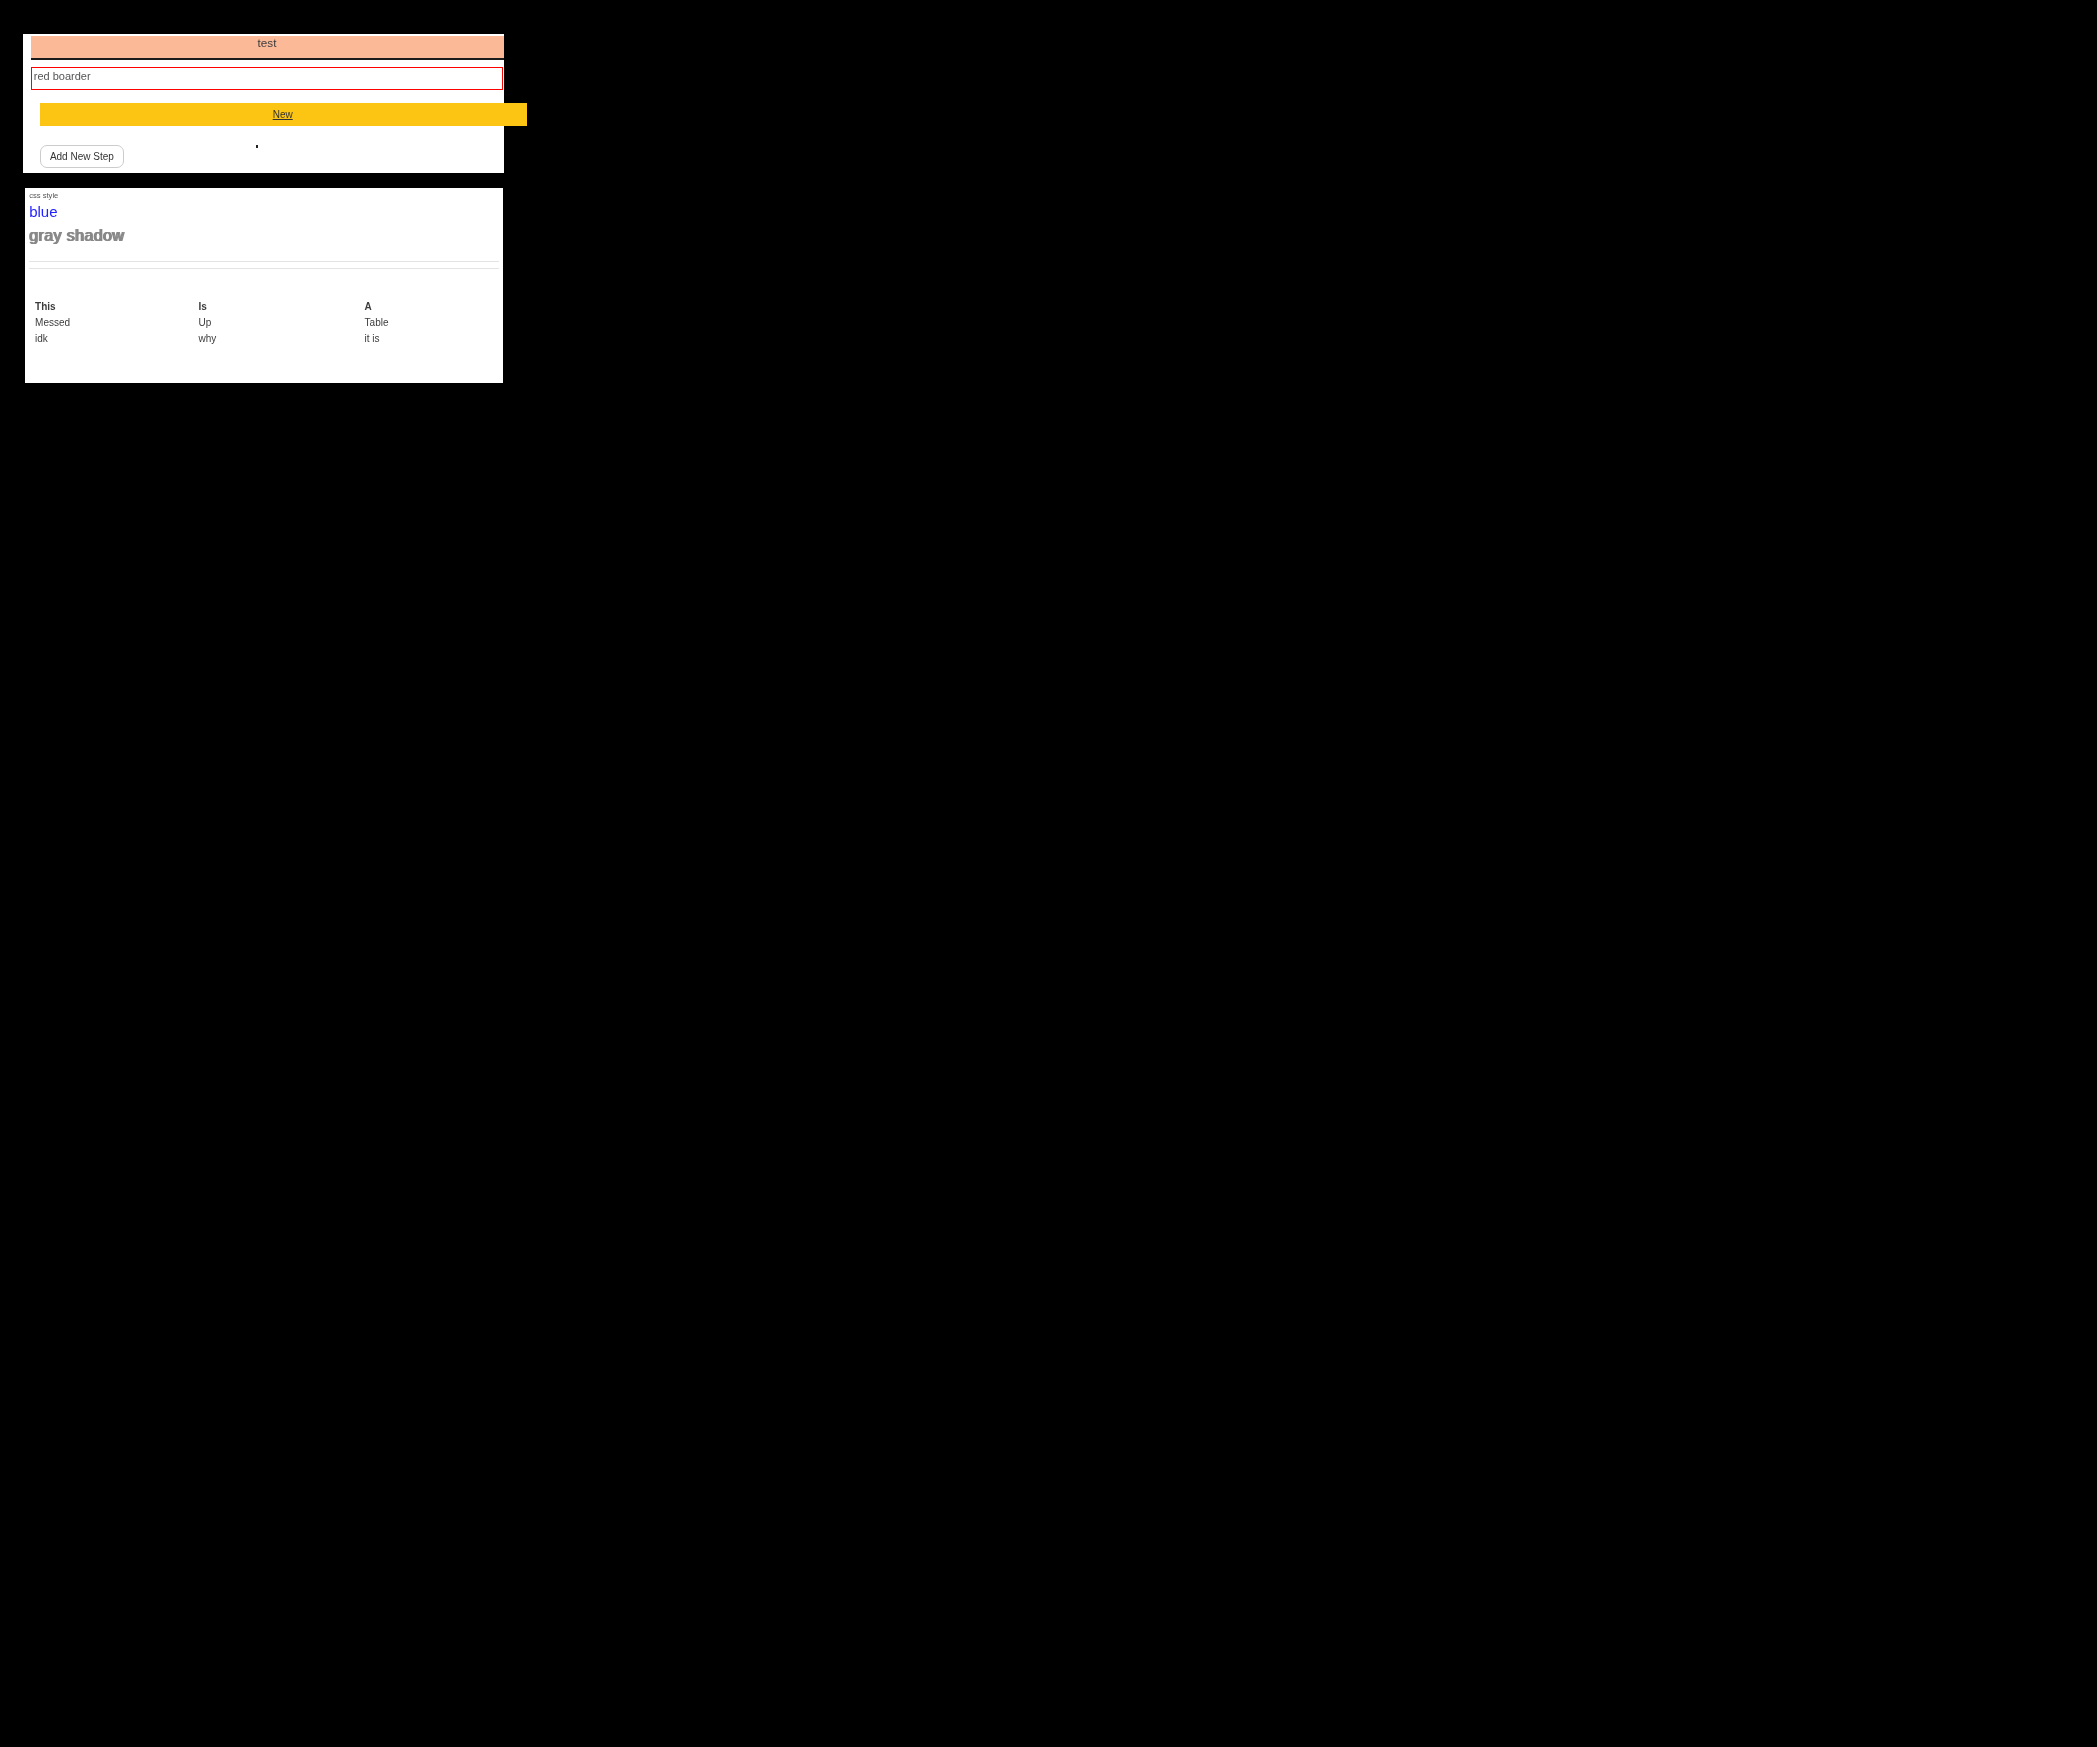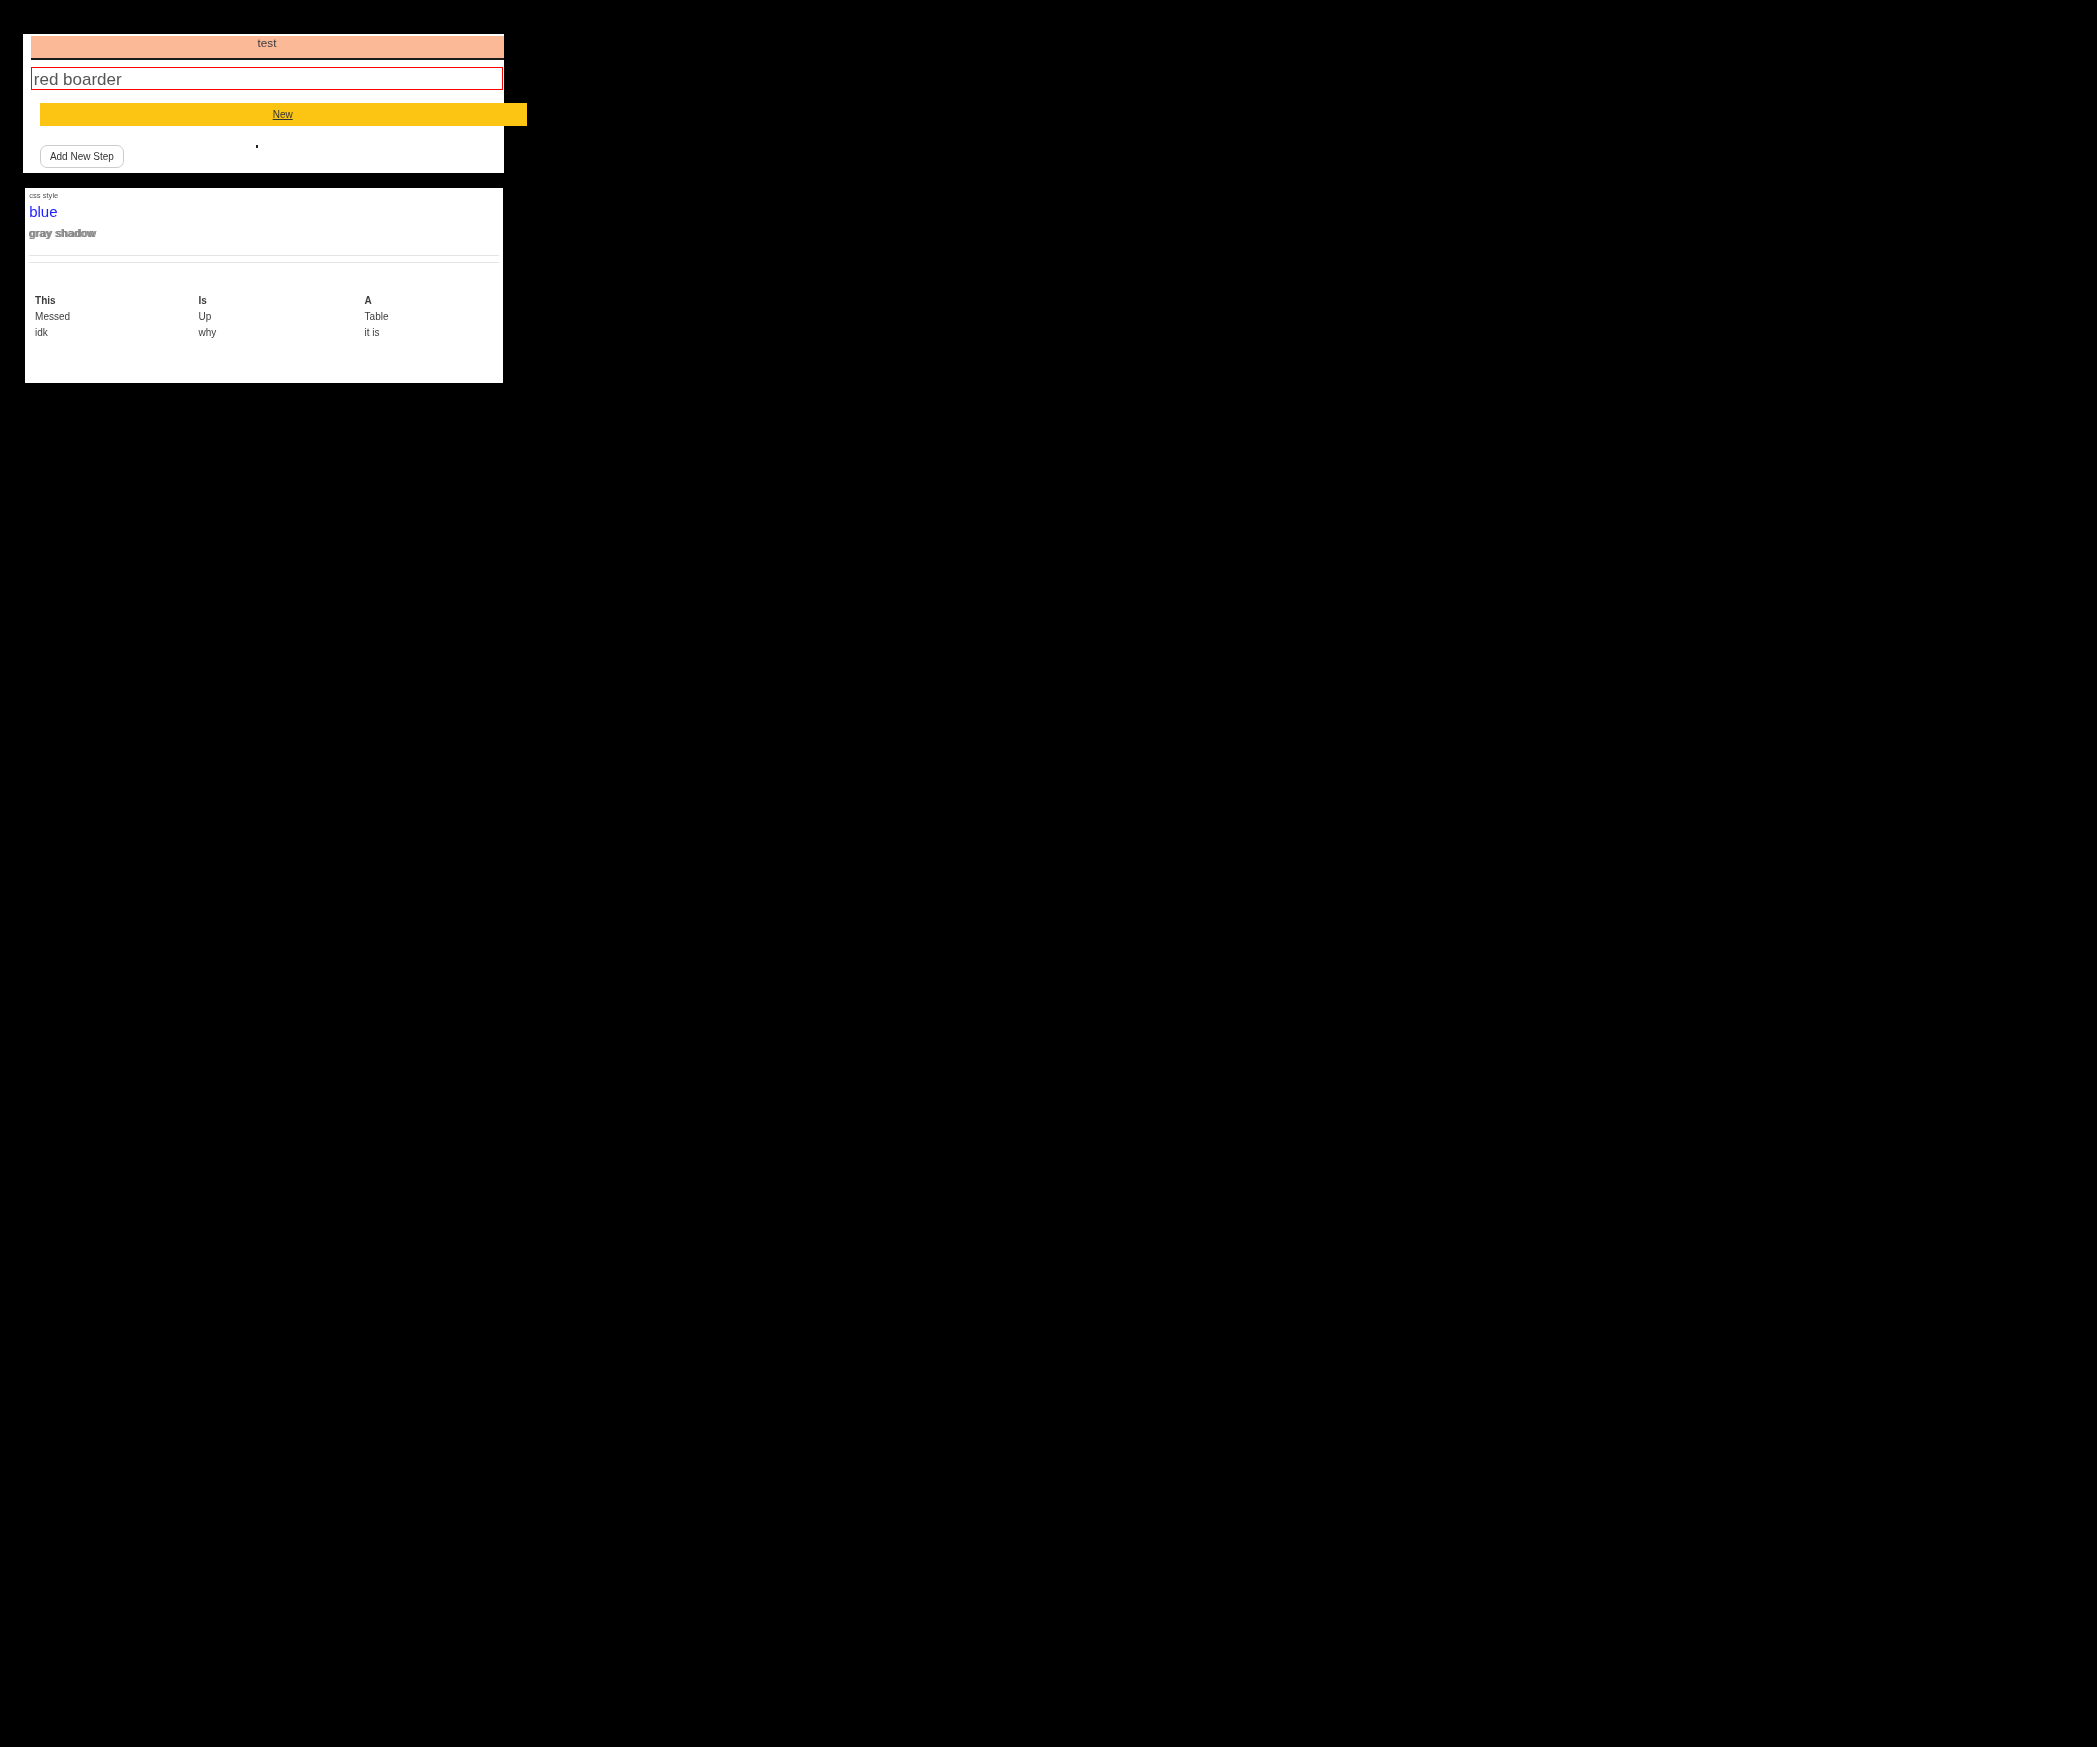--- a/index.html
+++ b/index.html
@@ -35,21 +35,21 @@
     line-height: 1;
     text-align: center;
   }
 
   
   .red-box {
     margin: 7.6px 0 0 8.4px;
     width: 472px;
     height: 22.7px;
     border: 0.4px solid #ff0000;
-    font-size: 17px;
+    font-size: 11px;
     color: #555;
     padding: 2.5px 1.7px 0 1.7px;
     line-height: 1;
   }
 
   
   .yellow-bar {
     margin: 12.6px 0 0 17px;
     width: 487px;
     height: 23.5px;
@@ -104,21 +104,21 @@
     margin: 0 0 2.5px 0;
   }
 
   .blue-text {
     color: #2323ff;
     font-size: 15px;
     margin: 2.5px 0 7.6px 0;
   }
 
   .gray-shadow {
-    font-size: 11px;
+    font-size: 16px;
     color: #888;
     text-shadow: 0.8px 0 #888, -0.8px 0 #888;
     letter-spacing: 0.4px;
     margin: 0 0 16px 0;
   }
 
   
   hr.spacer {
     border: none;
     border-top: 0.4px solid #e4e4e4;

